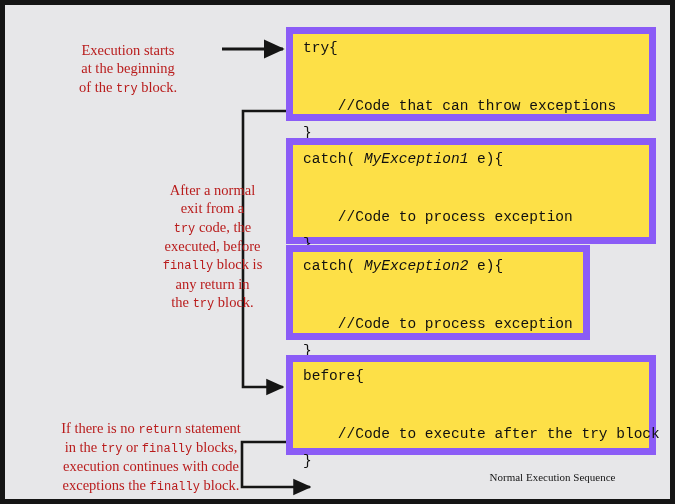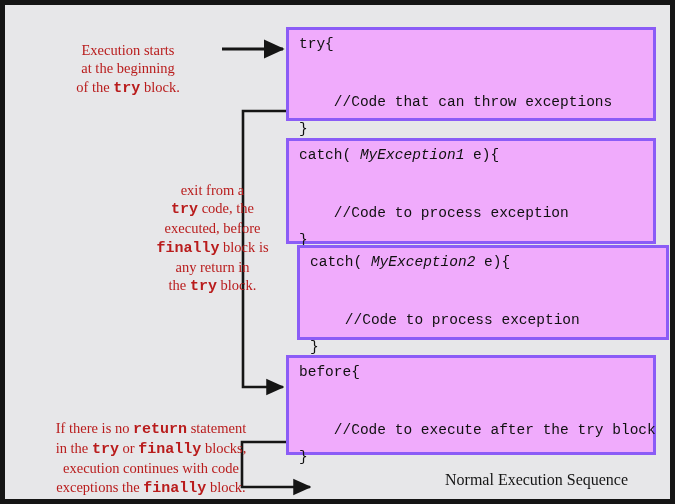--- a/index.html
+++ b/index.html
@@ -14,67 +14,66 @@
     box-sizing: border-box;
     background: #e7e7e9;
     border: 5px solid #151515;
     overflow: hidden;
     font-family: "Liberation Serif", serif;
   }
 
   
   .code-box {
     position: absolute;
-    background: #f0abfc;
-    border: 3px solid #8b5cf6;
+    background: #fde047;
+    border: 7px solid #8b5cf6;
     box-sizing: border-box;
     font-family: "Liberation Mono", monospace;
     font-size: 14.5px;
     line-height: 1.05;
     color: #101010;
     padding: 7px 4px 0 10px;
   }
   .code-line {
     white-space: pre;
     height: 27px;
   }
   .code-line.gap { height: 31px; }
   .ital { font-style: italic; }
 
   #try-box     { left: 281px; top: 22px;  width: 370px; height: 94px; }
   #catch1-box  { left: 281px; top: 133px; width: 370px; height: 106px; }
-  #catch2-box  { left: 292px; top: 240px; width: 372px; height: 95px; }
+  #catch2-box  { left: 281px; top: 240px; width: 304px; height: 95px; }
   #finally-box { left: 281px; top: 350px; width: 370px; height: 100px; }
 
   
   .note {
     position: absolute;
     text-align: center;
     font-family: "Liberation Serif", serif;
     font-size: 14.5px;
     line-height: 1.27;
     color: #b91c1c;
   }
   .note .mono {
     font-family: "Liberation Mono", monospace;
-    font-size: 15px;
-    font-weight: bold;
+    font-size: 12px;
   }
   #note-start   { left: 28px;  top: 36px;  width: 190px; }
   #note-middle  { left: 130px; top: 176px; width: 155px; }
   #note-bottom  { left: 26px;   top: 414px; width: 240px; }
 
   #seq-label {
     position: absolute;
     left: 440px;
     top: 466px;
     width: 215px;
-    text-align: left;
+    text-align: center;
     font-family: "Liberation Serif", serif;
-    font-size: 16px;
+    font-size: 11px;
     color: #151515;
   }
 
   
   #wires {
     position: absolute;
     left: 0;
     top: 0;
     width: 675px;
     height: 504px;
@@ -134,20 +133,21 @@
     <div class="code-line">}</div>
   </div>
 
   <div class="note" id="note-start">
     <div>Execution starts</div>
     <div>at the beginning</div>
     <div><span>of the </span><span class="mono">try</span><span> block.</span></div>
   </div>
 
   <div class="note" id="note-middle">
+    <div>After a normal</div>
     <div>exit from a</div>
     <div><span class="mono">try</span><span> code, the</span></div>
     <div>executed, before</div>
     <div><span class="mono">finally</span><span> block is</span></div>
     <div>any return in</div>
     <div><span>the </span><span class="mono">try</span><span> block.</span></div>
   </div>
 
   <div class="note" id="note-bottom">
     <div><span>If there is no </span><span class="mono">return</span><span> statement</span></div>

